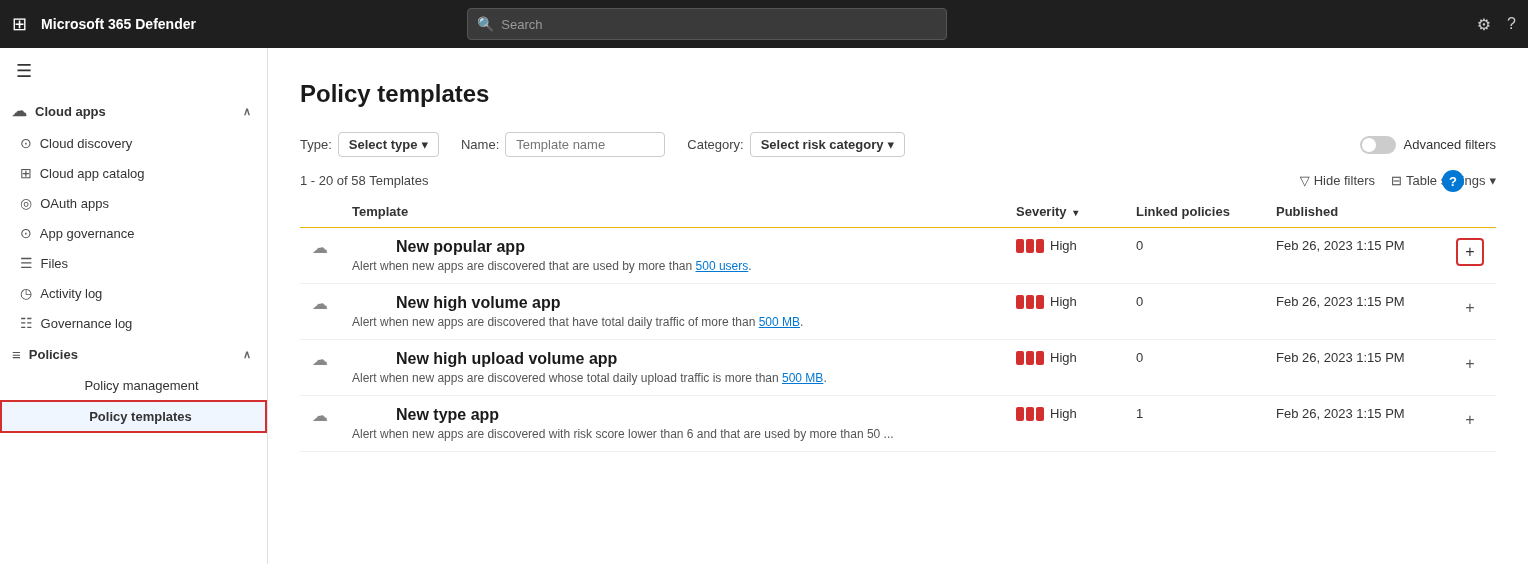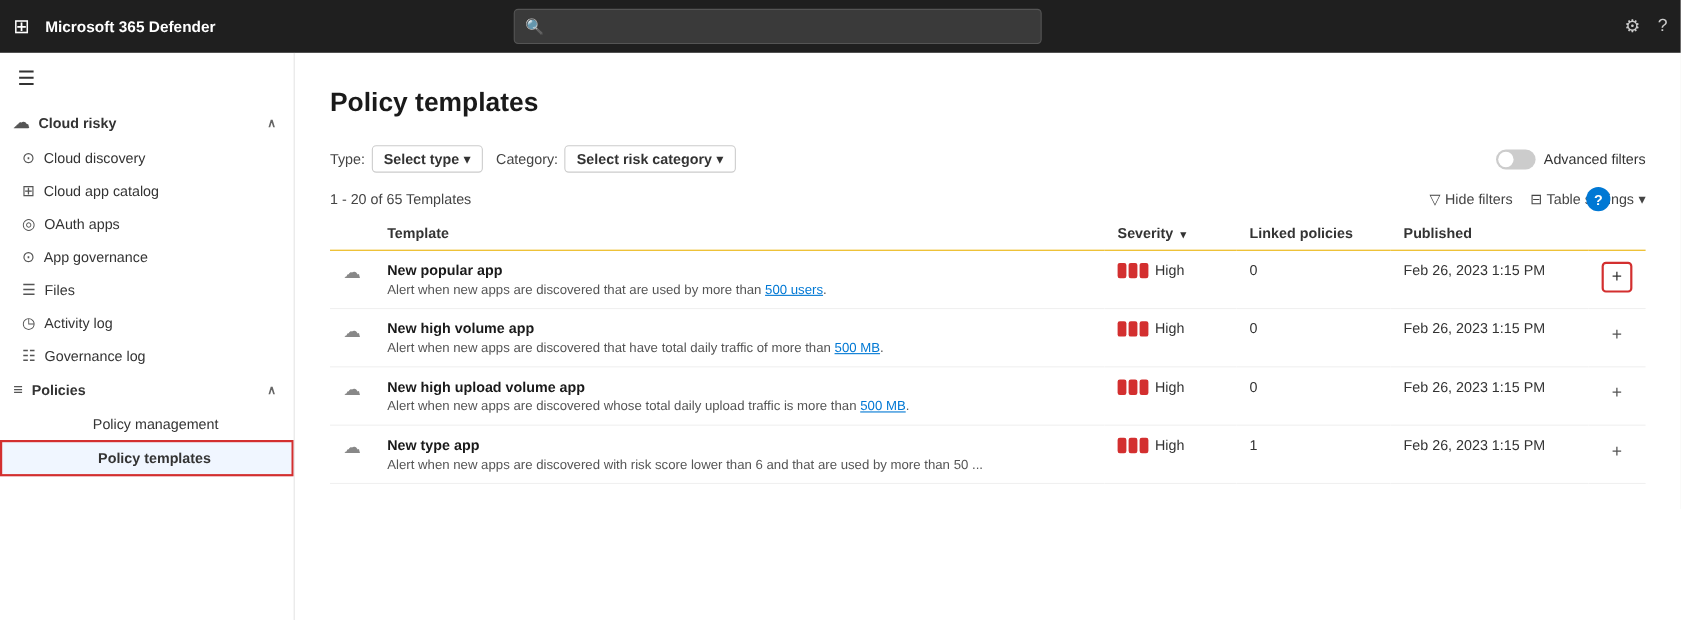--- a/index.html
+++ b/index.html
@@ -125,21 +125,21 @@
     }
     .page-header-row {
       position: relative;
     }
 
     
     .filters-label { color: #0078d4; font-size: 13px; margin-bottom: 10px; font-weight: 500; }
     .filters-row {
       display: flex;
       align-items: center;
-      gap: 12px;
+      gap: 22px;
       margin-bottom: 16px;
       flex-wrap: wrap;
     }
     .filter-group {
       display: flex;
       align-items: center;
       gap: 6px;
     }
     .filter-label { font-size: 13px; color: #444; }
     .filter-select-btn {
@@ -222,21 +222,21 @@
       font-weight: 600;
       color: #333;
       padding: 8px 12px;
       border-bottom: 1px solid #eab308;
     }
     .policy-table td {
       padding: 10px 12px;
       border-bottom: 1px solid #f0f0f0;
       vertical-align: top;
     }
-    .template-name { font-size: 13px; font-weight: 600; color: #1a1a1a; margin-bottom: 3px; }
+    .template-name { font-size: 16px; font-weight: 600; color: #1a1a1a; margin-bottom: 3px; margin-left: 44px; }
     .template-desc { font-size: 12px; color: #555; }
     .template-desc a, .template-desc .link-text { color: #0078d4; text-decoration: underline; }
     .sev-indicator { display: flex; align-items: center; gap: 6px; }
     .sev-bars { display: flex; gap: 2px; }
     .sev-bar { width: 8px; height: 14px; border-radius: 2px; }
     .sev-bar.filled { background: #d32f2f; }
     .sev-text { font-size: 13px; color: #333; }
     .linked-policies { font-size: 13px; color: #333; }
     .published-date { font-size: 13px; color: #333; white-space: nowrap; }
     .add-btn {
@@ -272,36 +272,37 @@
     .th-sort { cursor: pointer; user-select: none; }
   </style>
 </head>
 <body>
 
 <div class="topbar">
   <span class="topbar-grid-icon">⊞</span>
   <span class="topbar-title">Microsoft 365 Defender</span>
   <div class="topbar-search">
     <span style="color:#aaa; font-size:14px;">🔍</span>
+    <input type="text" placeholder="Search" style="">
   </div>
   <div class="topbar-right">
     <span class="topbar-icon">⚙</span>
     <span class="topbar-icon">?</span>
   </div>
 </div>
 
 <div class="app-body">
 
   <div class="sidebar">
     <div class="sidebar-hamburger">☰</div>
 
     <div class="sidebar-section-header">
       <div style="display:flex;align-items:center;">
         <span class="icon">☁</span>
-        <span>Cloud risky</span>
+        <span>Cloud apps</span>
       </div>
       <span class="chevron">∧</span>
     </div>
 
     <div class="sidebar-item">
       <span class="icon">⊙</span>
       <span>Cloud discovery</span>
     </div>
     <div class="sidebar-item">
       <span class="icon">⊞</span>
@@ -354,39 +355,43 @@
 
       <div class="filter-group">
         <span class="filter-label"><span>Type:</span></span>
         <button class="filter-select-btn">
           <span class="filter-bold">Select type</span>
           <span>▾</span>
         </button>
       </div>
 
 
+      <div class="filter-group">
+        <span class="filter-label">Name:</span>
+        <input class="name-input" type="text" placeholder="Template name" style="">
+      </div>
 
       <div class="filter-group">
         <span class="filter-label">Category:</span>
         <button class="filter-select-btn">
           <span class="filter-bold">Select risk category</span>
           <span>▾</span>
         </button>
       </div>
 
       <div class="advanced-filters-toggle">
         <div class="toggle-switch">
           <div class="knob"></div>
         </div>
         <span>Advanced filters</span>
       </div>
     </div>
 
     <div class="table-controls">
-      <span class="table-controls-count">1 - 20 of 65 Templates</span>
+      <span class="table-controls-count">1 - 20 of 58 Templates</span>
       <div class="table-ctrl-btn">
         <span>▽</span>
         <span>Hide filters</span>
       </div>
       <div class="table-ctrl-btn">
         <span>⊟</span>
         <span>Table settings</span>
         <span>▾</span>
       </div>
     </div>

